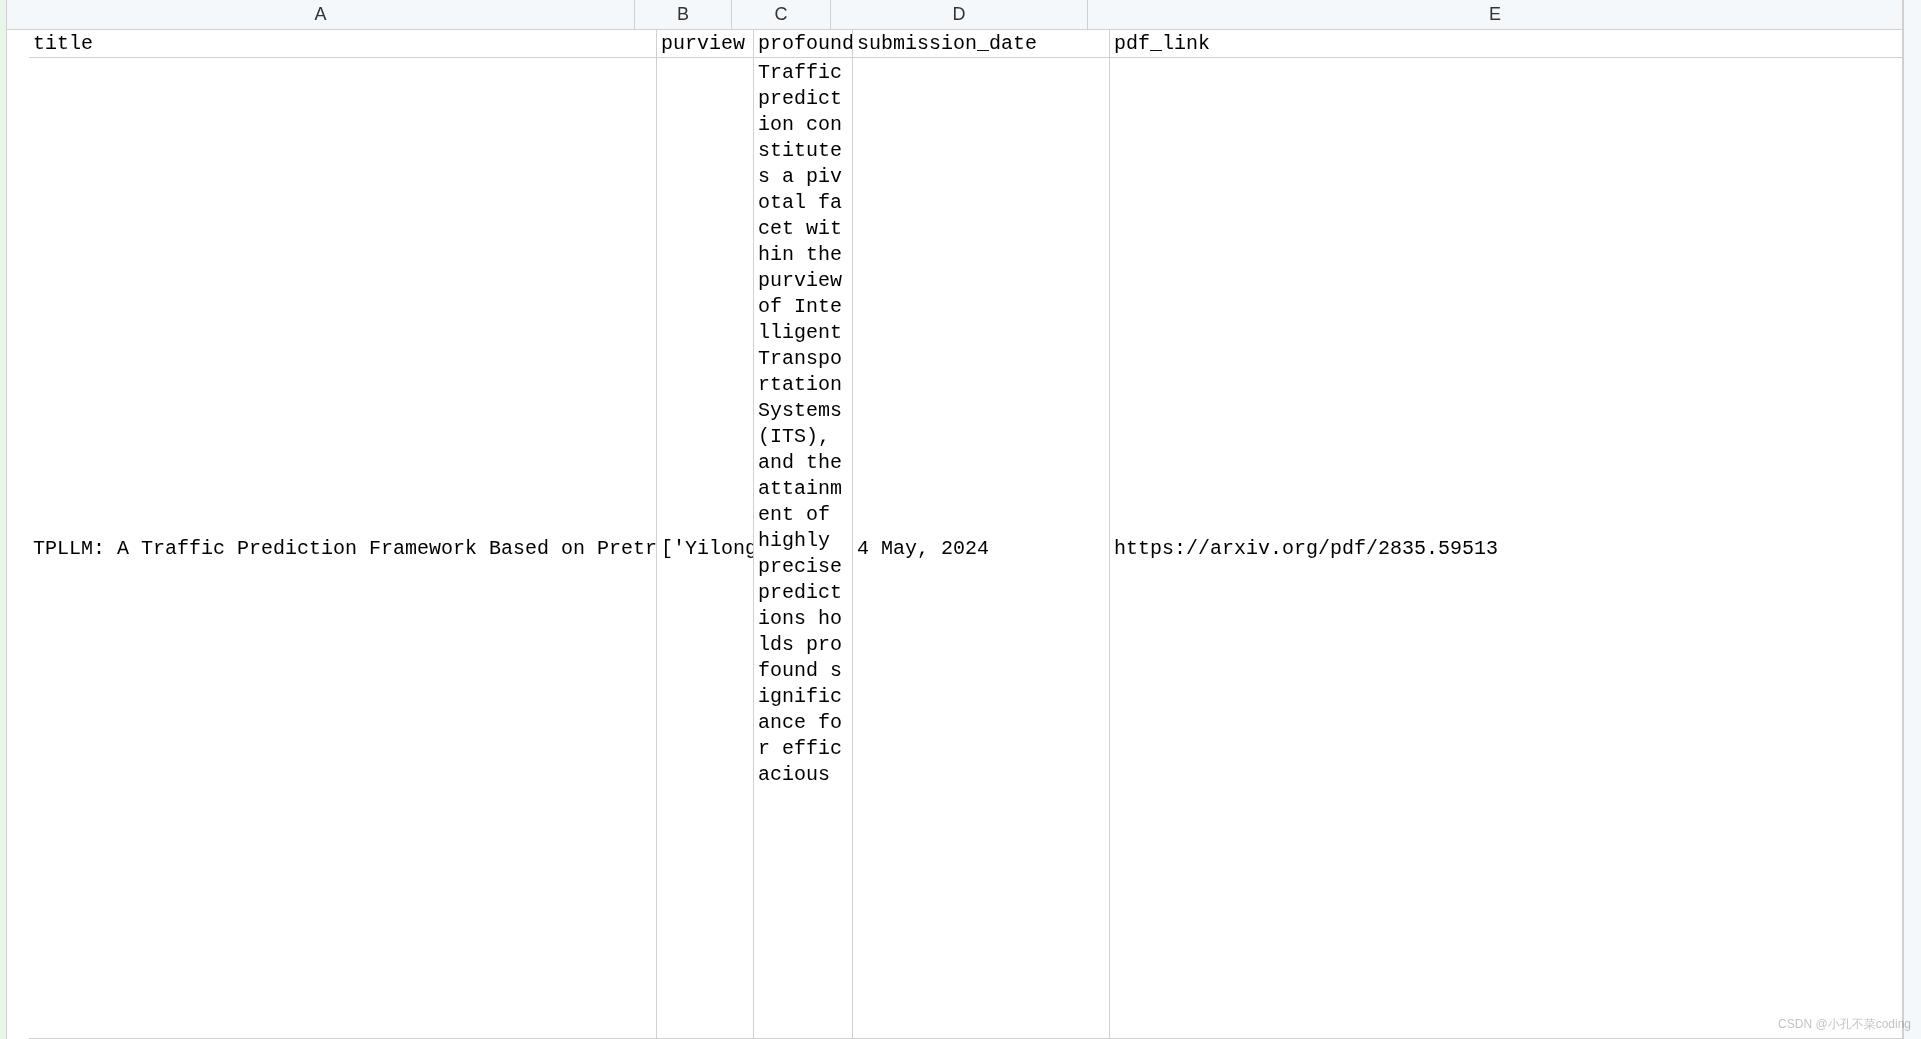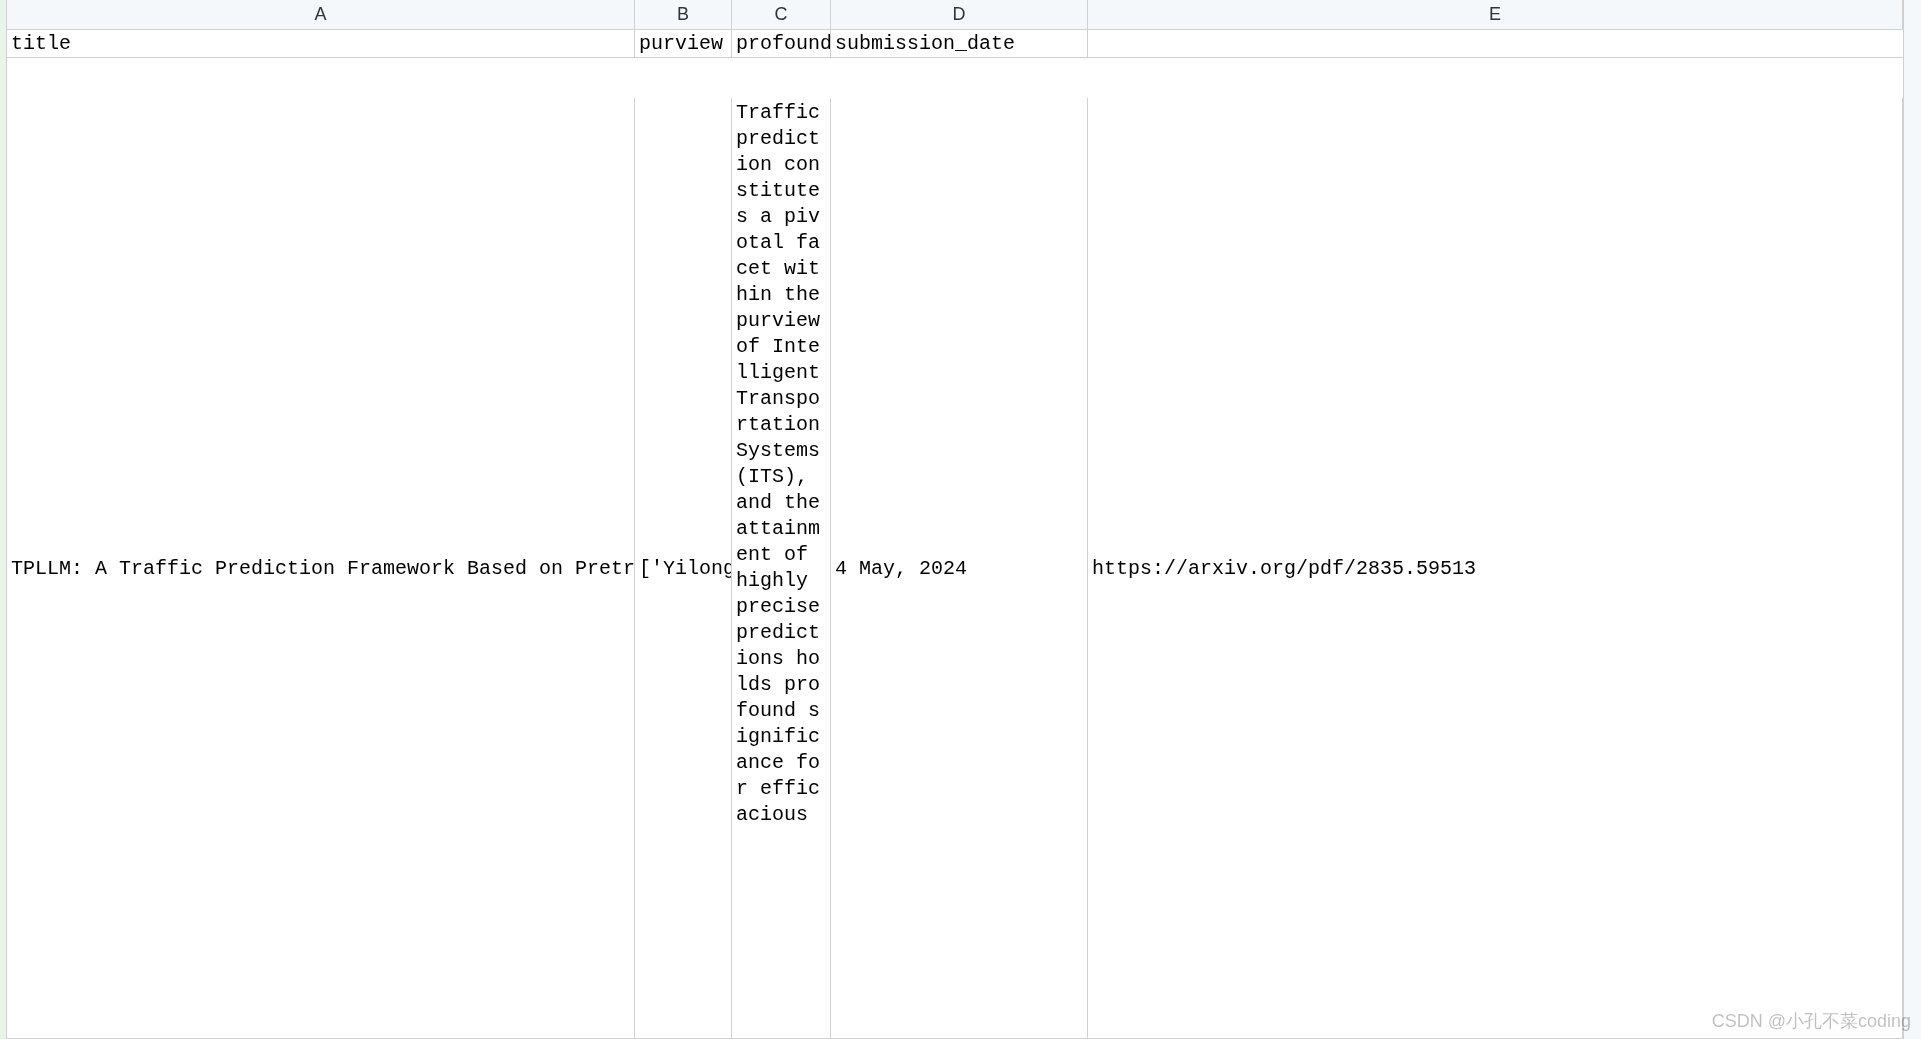--- a/index.html
+++ b/index.html
@@ -49,20 +49,21 @@
     .col-A { width: 628px; }
     .col-B { width: 97px; }
     .col-C { width: 99px; }
     .col-D { width: 257px; }
     .col-E { width: 415px; flex: 1; }
     .data-area {
       flex: 1;
       display: flex;
       flex-direction: column;
       overflow: hidden;
+      padding-left: 22px;
     }
     .data-row {
       display: flex;
       border-bottom: 1px solid #d0d0d0;
     }
     .cell {
       border-right: 1px solid #d0d0d0;
       padding: 1px 4px;
       font-family: "Courier New", SimSun, monospace;
       font-size: 20px;
@@ -75,42 +76,41 @@
     }
     .header-row .cell {
       align-items: center;
       height: 27px;
     }
     .data-row-2 {
       flex: 1;
     }
     .data-row-2 .cell {
       align-items: center;
-      margin-top: 40px;
     }
     .cell.wrap {
       white-space: normal;
       word-break: break-all;
       overflow: hidden;
       line-height: 1.3;
       align-items: flex-start;
       padding-top: 2px;
     }
     .right-edge {
       width: 18px;
       background: #f5f8fb;
       border-left: 1px solid #d0d0d0;
       flex-shrink: 0;
     }
     .watermark {
       position: fixed;
       bottom: 6px;
       right: 10px;
       font-family: Arial, sans-serif;
-      font-size: 18px;
+      font-size: 12px;
       color: rgba(0,0,0,0.25);
       pointer-events: none;
     }
   </style>
 </head>
 <body>
 
 <div class="spreadsheet">
   <div class="row-gutter"></div>
   <div class="main-area">
@@ -120,20 +120,21 @@
       <div class="col-header col-C">C</div>
       <div class="col-header col-D">D</div>
       <div class="col-header col-E">E</div>
     </div>
     <div class="data-area">
       <div class="data-row header-row">
         <div class="cell col-A">title</div>
         <div class="cell col-B">purview</div>
         <div class="cell col-C">profound</div>
         <div class="cell col-D">submission_date</div>
+        <div class="cell col-E">pdf_link</div>
       </div>
       <div class="data-row data-row-2">
         <div class="cell col-A">TPLLM: A Traffic Prediction Framework Based on Pretrained Larg</div>
         <div class="cell col-B">['Yilong F</div>
         <div class="cell col-C wrap">Traffic prediction constitutes a pivotal facet within the purview of Intelligent Transportation Systems (ITS), and the attainment of highly precise predictions holds profound significance for efficacious</div>
         <div class="cell col-D">4 May, 2024</div>
         <div class="cell col-E">https://arxiv.org/pdf/2835.59513</div>
       </div>
     </div>
   </div>

